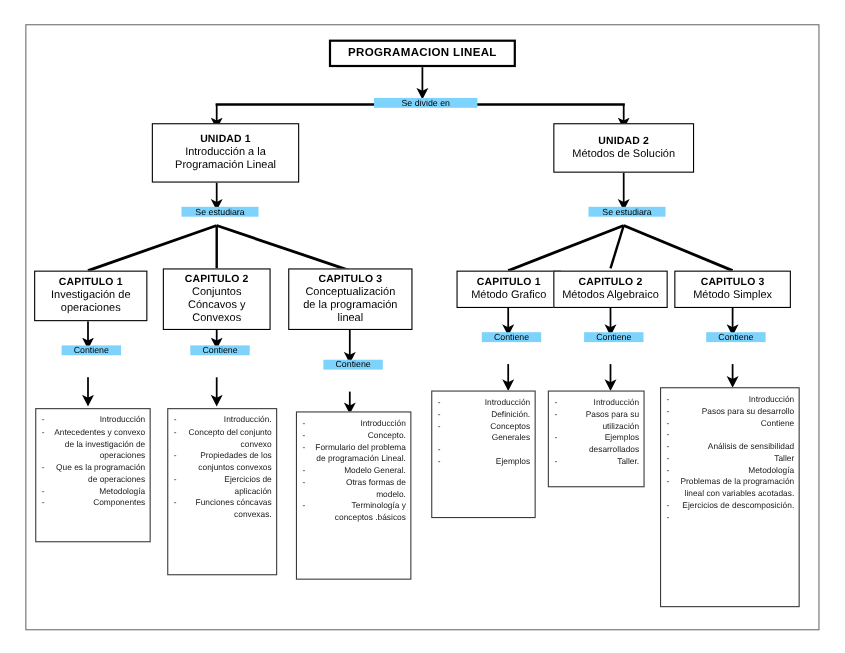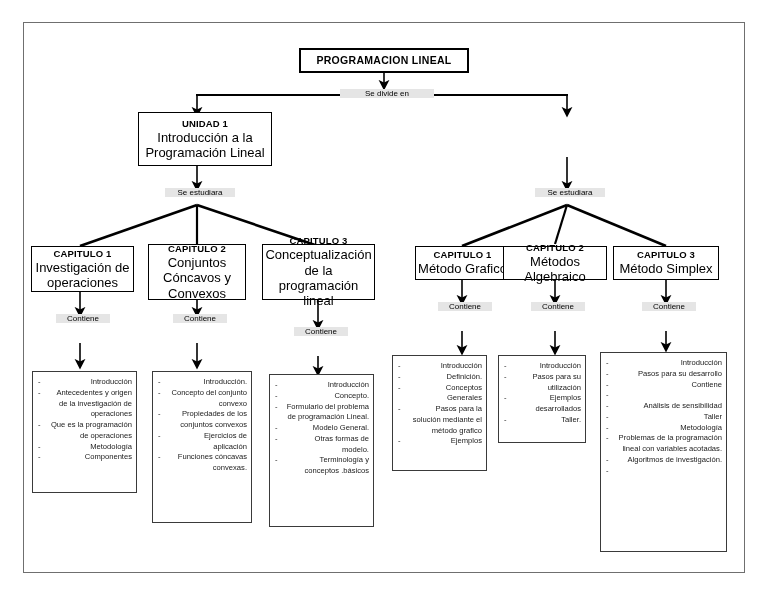--- a/index.html
+++ b/index.html
@@ -44,35 +44,35 @@
     line-height: 1.18;
   }
   .node.thick { border-width: 2.5px; }
   .node .ttl {
     font-weight: bold;
     font-size: 9.5px;
     letter-spacing: 0.15px;
     white-space: nowrap;
   }
   .node .sub {
-    font-size: 13px;
+    font-size: 10px;
     white-space: pre-line;
     margin-top: 1px;
   }
   .node.root .ttl {
     font-size: 10.5px;
     letter-spacing: 0.3px;
   }
   .edge-label {
     position: absolute;
     font-size: 8px;
     color: #000000;
     text-align: center;
     white-space: nowrap;
-    background: #e5e5e5;
+    background: #7dd3fc;
     padding: 0 3px;
   }
   .listbox {
     position: absolute;
     box-sizing: border-box;
     border: 1.2px solid #3a3a3a;
     background: #ffffff;
     padding: 5px 4px 5px 3px;
   }
   .listbox ul {
@@ -147,32 +147,36 @@
 
       <line x1="462" y1="280" x2="462" y2="300" marker-end="url(#arrow)"></line>
       <line x1="462" y1="331" x2="462" y2="350" marker-end="url(#arrow)"></line>
       <line x1="555" y1="280" x2="555" y2="300" marker-end="url(#arrow)"></line>
       <line x1="555" y1="331" x2="555" y2="350" marker-end="url(#arrow)"></line>
       <line x1="666" y1="280" x2="666" y2="300" marker-end="url(#arrow)"></line>
       <line x1="666" y1="331" x2="666" y2="347" marker-end="url(#arrow)"></line>
     </g>
   </svg>
 
-  <div class="node root thick" style="left:299px; top:48px; width:170px; height:25px;">
+  <div class="node root thick" style="left:299px; top:36px; width:170px; height:25px;">
     <div class="ttl">PROGRAMACION LINEAL</div>
   </div>
 
   <div class="edge-label" style="left:340px; top:89px; width:88px;">Se divide en</div>
 
   <div class="node" style="left:138px; top:112px; width:134px; height:54px;">
     <div class="ttl">UNIDAD 1</div>
     <div class="sub">Introducción a la
 Programación Lineal</div>
   </div>
 
+  <div class="node" style="left:503px; top:112px; width:128px; height:45px;">
+    <div class="ttl">UNIDAD 2</div>
+    <div class="sub">Métodos de Solución</div>
+  </div>
 
   <div class="edge-label" style="left:165px; top:188px; width:64px;">Se estudiara</div>
   <div class="edge-label" style="left:535px; top:188px; width:64px;">Se estudiara</div>
 
   <div class="node" style="left:31px; top:246px; width:103px; height:46px;">
     <div class="ttl">CAPITULO 1</div>
     <div class="sub">Investigación de
 operaciones</div>
   </div>
 
@@ -213,21 +217,21 @@
   <div class="edge-label" style="left:642px; top:302px; width:48px;">Contiene</div>
 
   <div class="listbox" style="left:32px; top:371px; width:105px; height:122px;">
     <ul>
         <li>
           <span class="dash">-</span>
           <span class="txt">Introducción</span>
         </li>
         <li>
           <span class="dash">-</span>
-          <span class="txt">Antecedentes y origen de la investigación de operaciones</span>
+          <span class="txt">Antecedentes y convexo de la investigación de operaciones</span>
         </li>
         <li>
           <span class="dash">-</span>
           <span class="txt">Que es la programación de operaciones</span>
         </li>
         <li>
           <span class="dash">-</span>
           <span class="txt">Metodología</span>
         </li>
         <li>
@@ -300,21 +304,20 @@
         <li>
           <span class="dash">-</span>
           <span class="txt">Definición.</span>
         </li>
         <li>
           <span class="dash">-</span>
           <span class="txt">Conceptos Generales</span>
         </li>
         <li>
           <span class="dash">-</span>
-          <span class="txt">Pasos para la solución mediante el método grafico</span>
         </li>
         <li>
           <span class="dash">-</span>
           <span class="txt">Ejemplos</span>
         </li>
       </ul>
   </div>
 
   <div class="listbox" style="left:498px; top:355px; width:88px; height:88px;">
     <ul>
@@ -365,20 +368,20 @@
         <li>
           <span class="dash">-</span>
           <span class="txt">Metodología</span>
         </li>
         <li>
           <span class="dash">-</span>
           <span class="txt">Problemas de la programación lineal con variables acotadas.</span>
         </li>
         <li>
           <span class="dash">-</span>
-          <span class="txt">Algoritmos de investigación.</span>
+          <span class="txt">Ejercicios de descomposición.</span>
         </li>
         <li>
           <span class="dash">-</span>
         </li>
       </ul>
   </div>
 </div>
 
 </body></html>

